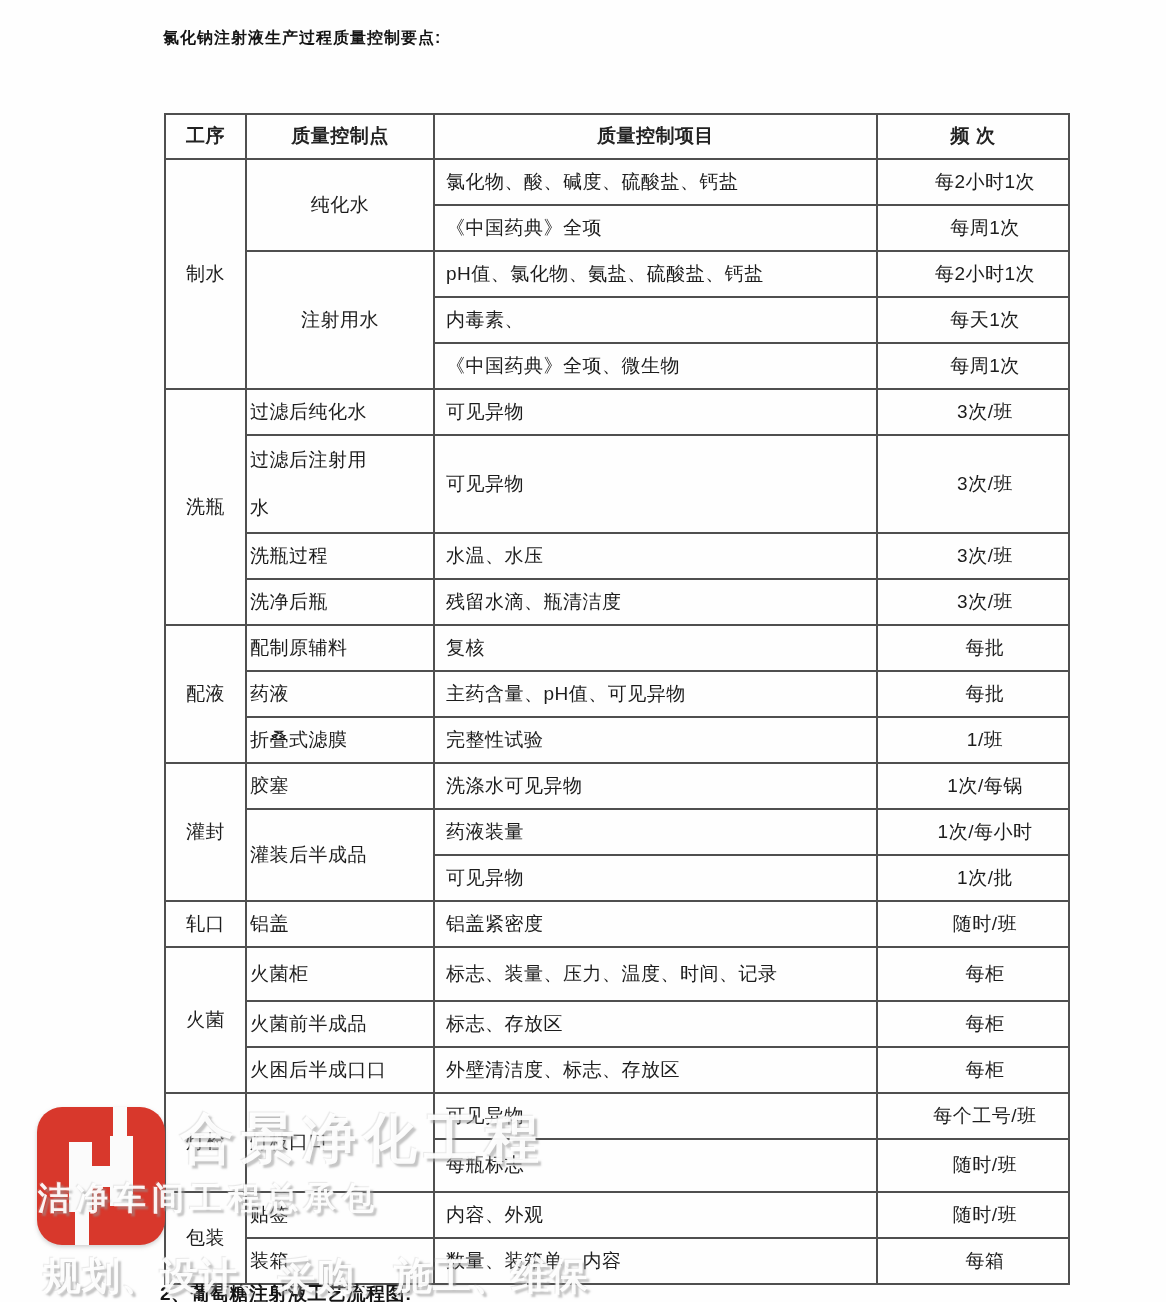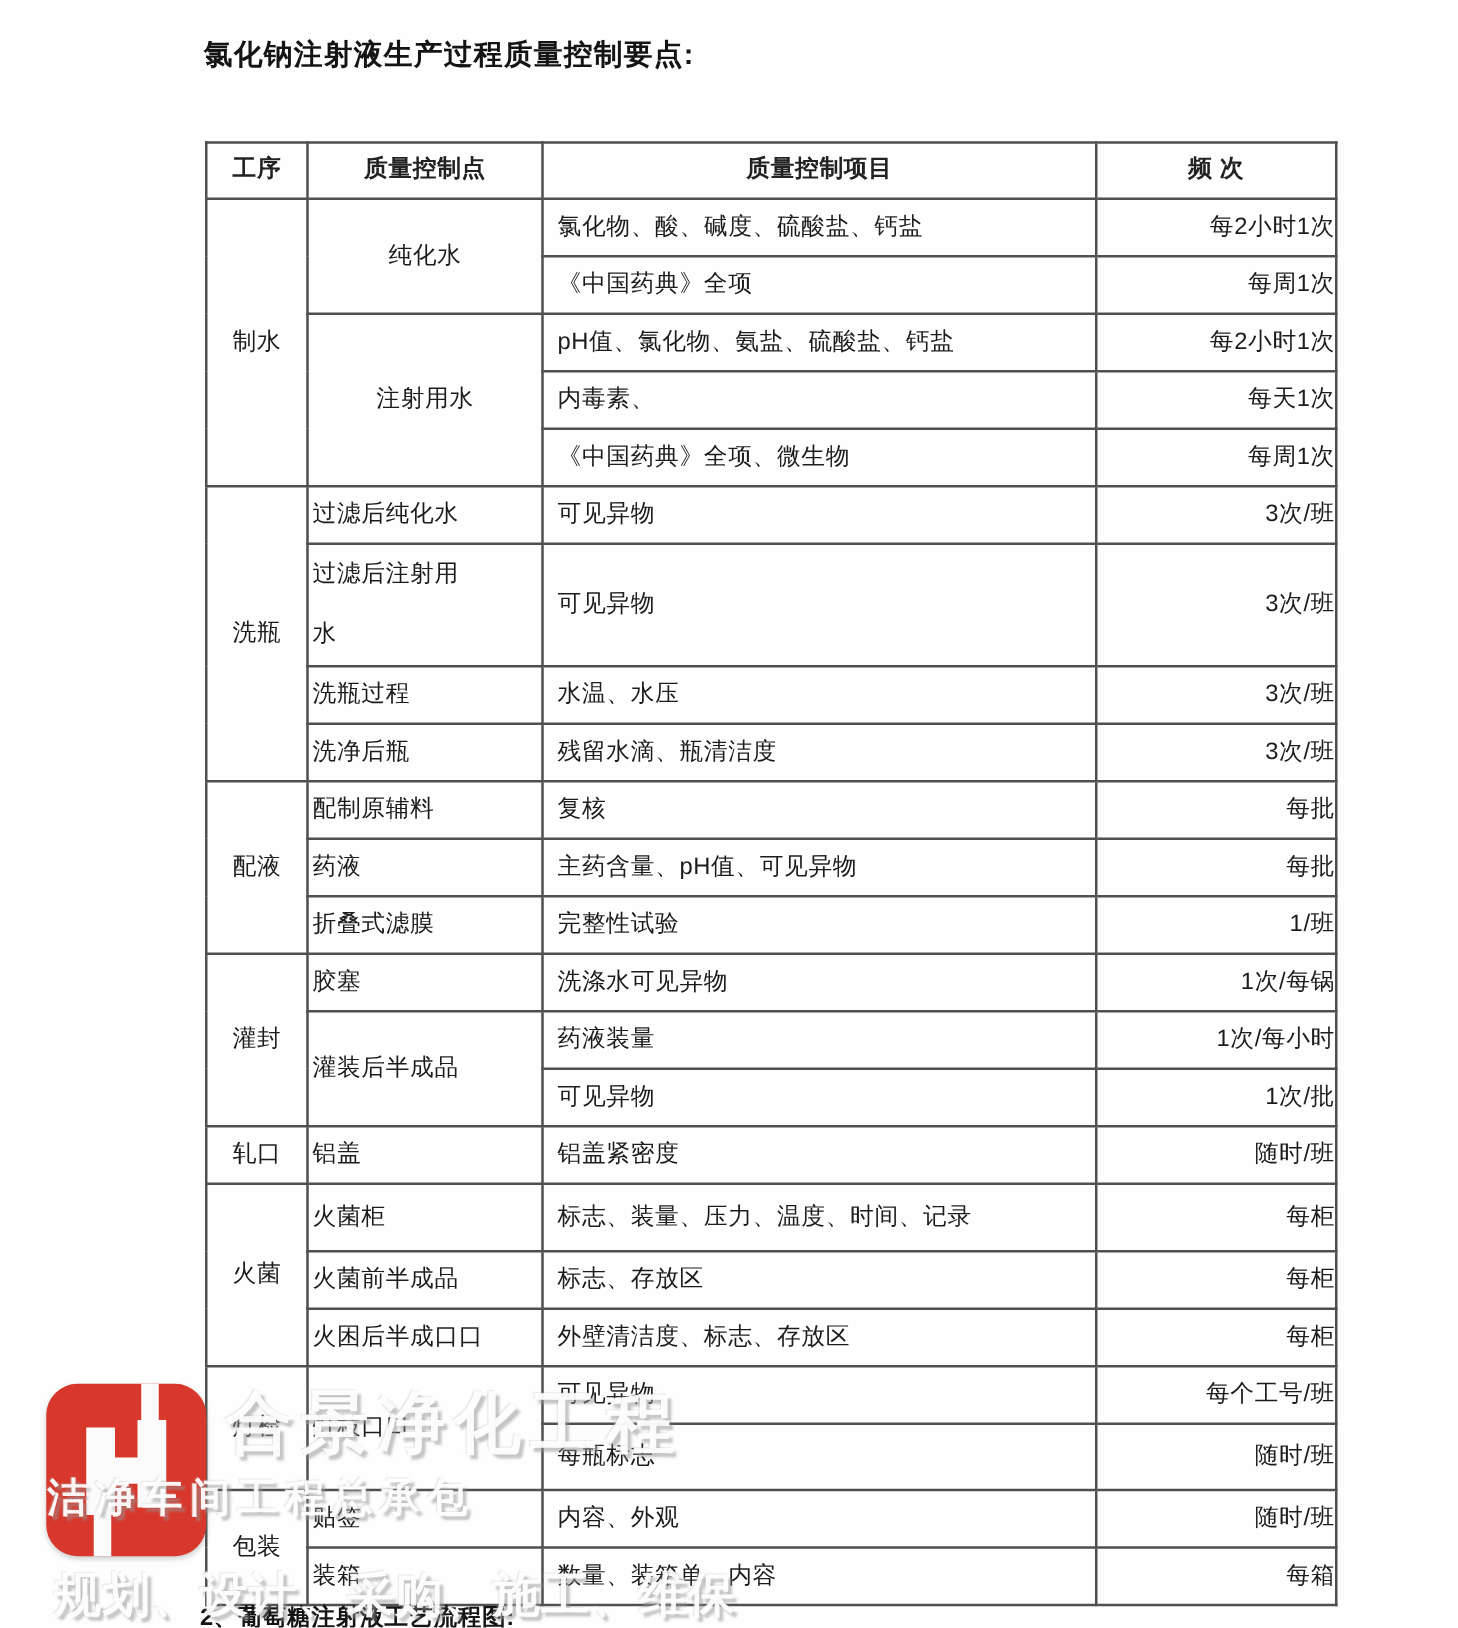--- a/index.html
+++ b/index.html
@@ -8,21 +8,21 @@
     font-family: "Liberation Sans", "DejaVu Sans", sans-serif;
     color: #1b1b1b;
     width: 1166px; height: 1302px;
     position: relative;
     overflow: hidden;
   }
   .page { position: absolute; inset: 0; background: #fefefe; }
 
   .doc-title {
     position: absolute; left: 163px; top: 28px;
-    font-size: 23px; font-weight: 600; letter-spacing: 1px; color: #141414;
+    font-size: 16px; font-weight: 600; letter-spacing: 1px; color: #141414;
   }
 
   table.qc {
     position: absolute; left: 164px; top: 113px;
     border-collapse: collapse; table-layout: fixed;
     width: 904px;
     font-size: 19px; color: #1c1c1c;
   }
   table.qc col.c1 { width: 81px; }
   table.qc col.c2 { width: 188px; }
@@ -39,21 +39,21 @@
   table.qc th { font-weight: 600; text-align: center; font-size: 19px; color: #222; }
   table.qc tbody tr { height: 46px; }
   tr.rh93 { height: 93px !important; }
   tr.rh54 { height: 54px !important; }
   tr.rh53 { height: 53px !important; }
   td.c-proc { text-align: center; font-weight: 600; margin-top: 47px; }
   td.c-point { text-align: left; padding-left: 3px; white-space: pre-line; }
   td.c-point.center { text-align: center; padding-left: 0; }
   td.c-point.two-line { line-height: 48px; }
   td.c-item { text-align: left; padding-left: 11px; margin-top: 31px; }
-  td.c-freq { text-align: right; padding-left: 24px; }
+  td.c-freq { text-align: center; padding-left: 24px; }
 
   .section2-heading {
     position: absolute; left: 160px; top: 1281px;
     font-size: 19px; font-weight: 700; letter-spacing: 0.5px; color: #141414;
   }
 
   
   .watermark { position: absolute; inset: 0; pointer-events: none; }
   .wm-logo {
     position: absolute; left: 37px; top: 1107px;

